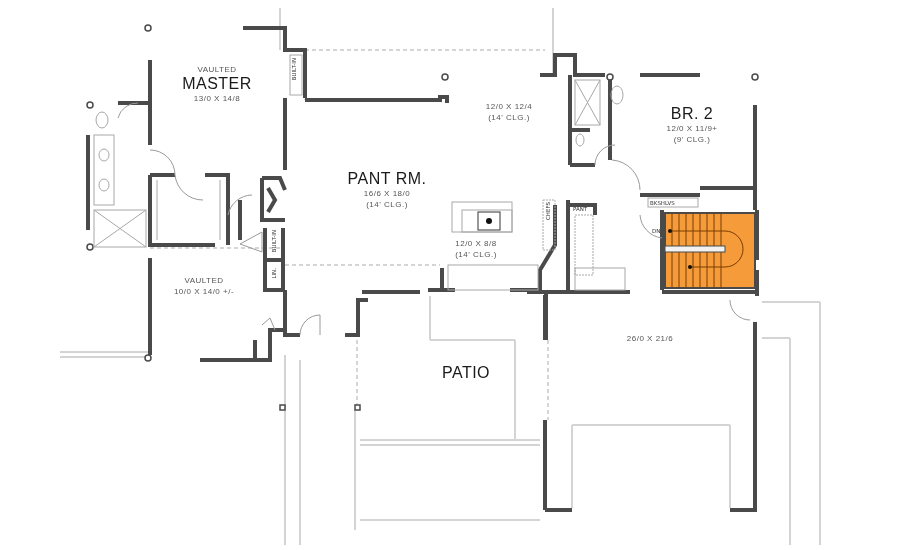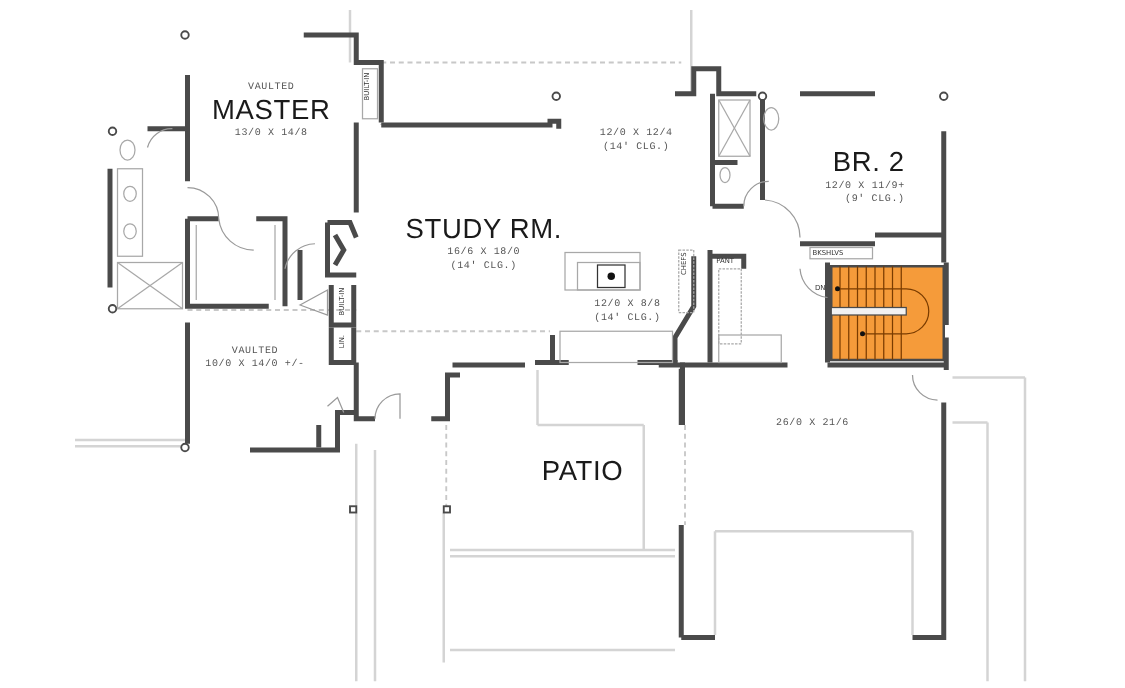--- a/index.html
+++ b/index.html
@@ -1,20 +1,20 @@
 <!DOCTYPE html>
 <html><head>
 <meta charset="utf-8">
 <style>
   html, body { margin:0; padding:0; background:#ffffff; }
   body { width:900px; height:550px; overflow:hidden; position:relative; font-family:"Liberation Sans", sans-serif; }
   #plan { position:absolute; left:0; top:0; width:900px; height:550px; }
   .lbl { position:absolute; text-align:center; color:#1a1a1a; white-space:nowrap; transform:translateX(-50%); }
-  .room-name { font-family:"Liberation Sans", sans-serif; font-size:22px; letter-spacing:0.5px; font-weight:400; }
-  .room-sub { font-family:Liberation Mono, monospace; font-size:8px; color:#555; line-height:11px; letter-spacing:0.5px; }
+  .room-name { font-family:"Liberation Sans", sans-serif; font-size:16px; letter-spacing:0.5px; font-weight:400; }
+  .room-sub { font-family:Liberation Sans, sans-serif; font-size:8px; color:#555; line-height:11px; letter-spacing:0.5px; }
   .tiny { position:absolute; font-family:"DejaVu Sans", sans-serif; font-size:5.5px; color:#333; white-space:nowrap; }
   .vert { writing-mode:vertical-rl; transform:rotate(180deg); }
 </style>
 </head>
 <body>
 
 <svg id="plan" viewBox="0 0 900 550" xmlns="http://www.w3.org/2000/svg">
 
   <g stroke="#d4d4d4" stroke-width="2" fill="none">
     <line x1="280" y1="8" x2="280" y2="50"></line>
@@ -191,33 +191,33 @@
   <div class="room-sub">VAULTED</div>
   <div class="room-name">MASTER</div>
   <div class="room-sub">13/0 X 14/8</div>
 </div>
 
 <div class="lbl" style="left:509px; top:101px;">
   <div class="room-sub">12/0 X 12/4</div>
   <div class="room-sub">(14' CLG.)</div>
 </div>
 
-<div class="lbl" style="left:692px; top:117px;text-align:right;">
+<div class="lbl" style="left:692px; top:105px;">
   <div class="room-name">BR. 2</div>
   <div class="room-sub">12/0 X 11/9+</div>
   <div class="room-sub">(9' CLG.)</div>
 </div>
 
 <div class="lbl" style="left:387px; top:170px;">
-  <div class="room-name">STUDY RM.</div>
+  <div class="room-name">PANT RM.</div>
   <div class="room-sub">16/6 X 18/0</div>
   <div class="room-sub">(14' CLG.)</div>
 </div>
 
-<div class="lbl" style="left:502px; top:238px;">
+<div class="lbl" style="left:476px; top:238px;">
   <div class="room-sub">12/0 X 8/8</div>
   <div class="room-sub">(14' CLG.)</div>
 </div>
 
 <div class="lbl" style="left:204px; top:275px;">
   <div class="room-sub">VAULTED</div>
   <div class="room-sub">10/0 X 14/0 +/-</div>
 </div>
 
 <div class="lbl" style="left:466px; top:364px;">

